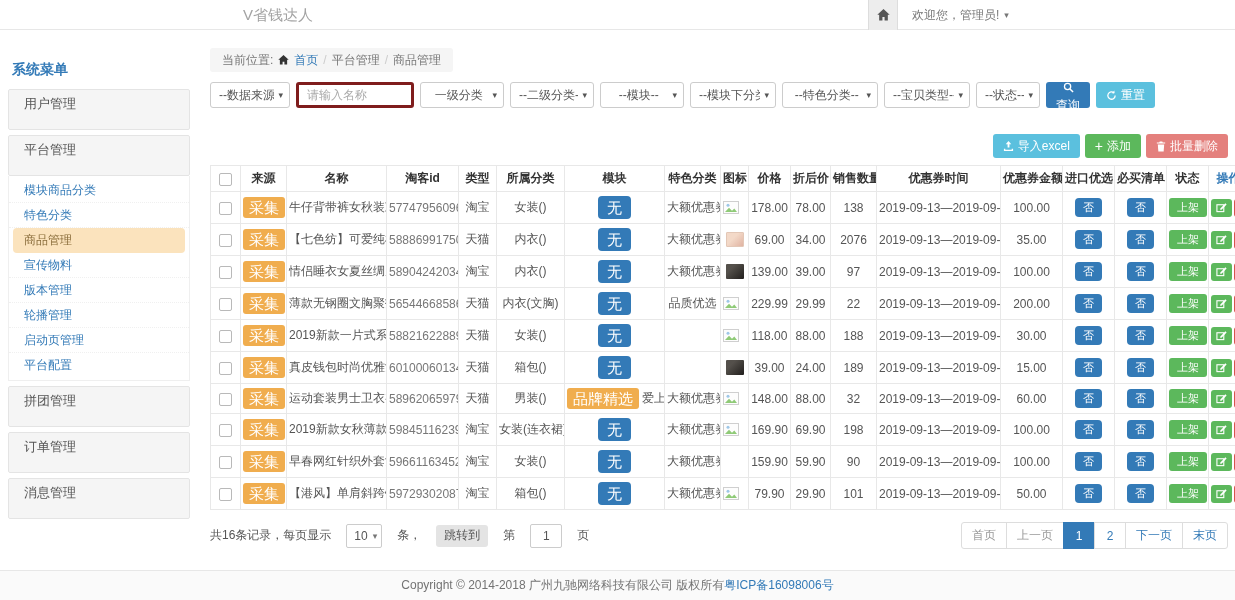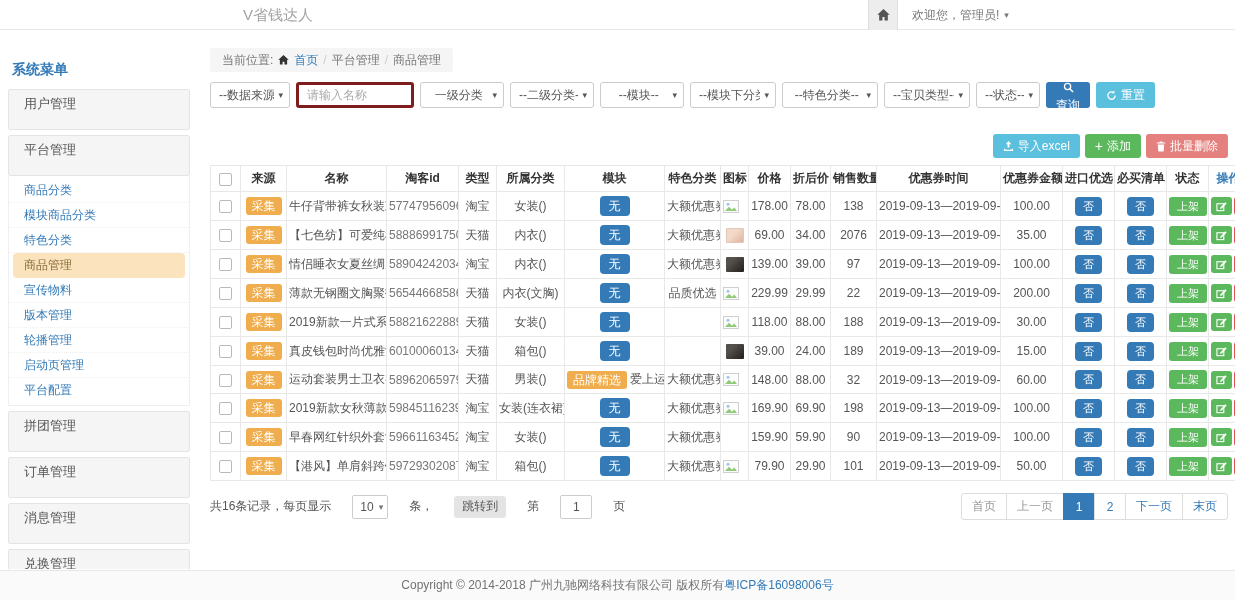--- a/index.html
+++ b/index.html
@@ -39,38 +39,38 @@
   
   .actions { display:flex; justify-content:flex-end; gap:5px; margin-top:26px; }
   .actions .btn { height:24px; }
   
   table { width:100%; border-collapse:collapse; table-layout:fixed; margin-top:7px; }
   th, td { border:1px solid #e8e8e8; text-align:center; padding:4px 2px; font-size:12px; overflow:hidden; white-space:nowrap; }
   th { color:#333; font-weight:bold; height:26px; background:#fff; }
   th.op-col { color:#337ab7; }
   td { height:26px; color:#555; }
   td.tkid { color:#777; }
-  .badge { display:inline-block; border-radius:3px; color:#fff; font-size:12px; padding:3px 6px; line-height:1; }
+  .badge { display:inline-block; border-radius:3px; color:#fff; font-size:15px; padding:3px 6px; line-height:1; }
   .b-orange { background:#f0ad4e; }
   .b-blue { background:#337ab7; border-radius:4px; padding:4px 9px; }
   .pill-btn { display:inline-block; border-radius:4px; color:#fff; font-size:11px; padding:4px 8px; line-height:1; cursor:pointer; }
   .p-blue { background:#337ab7; }
   .p-green { background:#5cb85c; border-radius:3px; }
   .op-wrap { display:inline-flex; gap:2px; }
   .op-btn { width:21px; height:18px; border-radius:3px; display:inline-flex; align-items:center; justify-content:center; cursor:pointer; }
   .op-edit { background:#5cb85c; }
   .op-del { background:#d9534f; }
   .cbx { display:inline-block; width:13px; height:13px; border:1px solid #b9b9b9; border-radius:2px; background:#fff; vertical-align:middle; cursor:pointer; }
   .thumb { display:inline-block; width:18px; height:15px; border-radius:1px; vertical-align:middle; }
   .thumb-photo { background:linear-gradient(135deg,#f3d9c8 40%,#e0b3a2); border:1px solid #e3c7b6; }
   .thumb-dark { background:linear-gradient(135deg,#54504b 30%,#211e1c); }
   .module-cell { display:inline-flex; align-items:center; gap:3px; }
   
   .pagebar { display:flex; align-items:center; margin-top:12px; color:#555; }
-  .pagebar-left { display:flex; align-items:center; gap:21px; }
+  .pagebar-left { display:flex; align-items:center; gap:15px; }
   .mini-sel { height:24px; border:1px solid #ccc; border-radius:2px; background:#fff; display:inline-flex; align-items:center; padding:0 4px 0 7px; cursor:pointer; }
   .mini-sel .caret { margin-left:5px; }
   .jump-btn { height:22px; background:#e4e4e4; border:none; border-radius:3px; color:#555; padding:0 8px; font-size:12px; cursor:pointer; font-family:inherit; }
   .page-input { width:32px; height:24px; border:1px solid #ccc; border-radius:2px; text-align:center; font-size:12px; color:#555; font-family:inherit; }
   .pager { margin-left:auto; display:flex; }
   .pager-item { min-width:32px; height:27px; display:inline-flex; align-items:center; justify-content:center; border:1px solid #ddd; margin-left:-1px; padding:0 10px; background:#fff; cursor:pointer; }
   .pager-item.muted { color:#999; }
   .pager-item.link { color:#337ab7; }
   .pager-item.active { background:#337ab7; border-color:#337ab7; color:#fff; }
   .pager-item:first-child { border-radius:3px 0 0 3px; margin-left:0; }
@@ -99,34 +99,32 @@
     </div>
   </div>
 </div>
 
 <div class="sidebar">
   <div class="side-title">系统菜单</div>
   <div id="side-menu">
       <div class="side-group"><span>用户管理</span></div>
       <div class="side-group"><span>平台管理</span></div>
       <div class="side-sub">
-        <div class="side-sub-item">商品分类</div>
         <div class="side-sub-item">模块商品分类</div>
         <div class="side-sub-item">特色分类</div>
         <div class="side-sub-item active">商品管理</div>
         <div class="side-sub-item">宣传物料</div>
         <div class="side-sub-item">版本管理</div>
         <div class="side-sub-item">轮播管理</div>
         <div class="side-sub-item">启动页管理</div>
         <div class="side-sub-item">平台配置</div>
       </div>
       <div class="side-group"><span>拼团管理</span></div>
       <div class="side-group"><span>订单管理</span></div>
       <div class="side-group"><span>消息管理</span></div>
-      <div class="side-group"><span>兑换管理</span></div>
     </div>
 </div>
 
 <div class="main">
   <div class="breadcrumb">
     <span>当前位置:</span>
     <span>
       <svg width="11" height="10" viewBox="0 0 12 11">
           <path d="M6 0L0.3 5.2H2v5.3h3V7.3h2v3.2h3V5.2h1.7z" fill="#333"></path>
         </svg>

